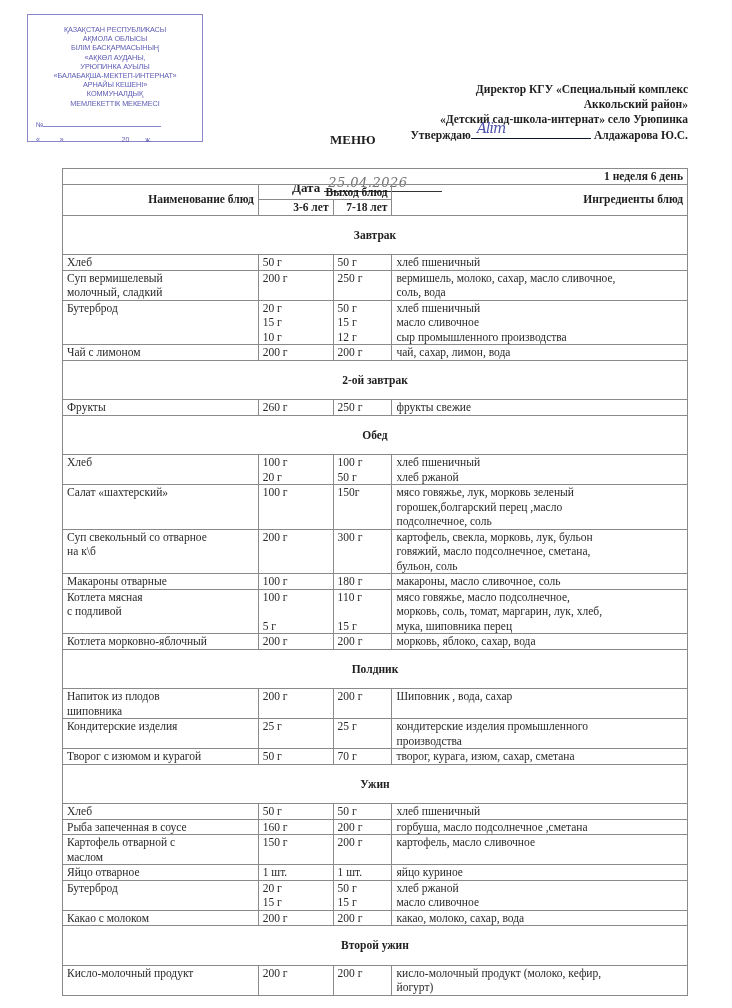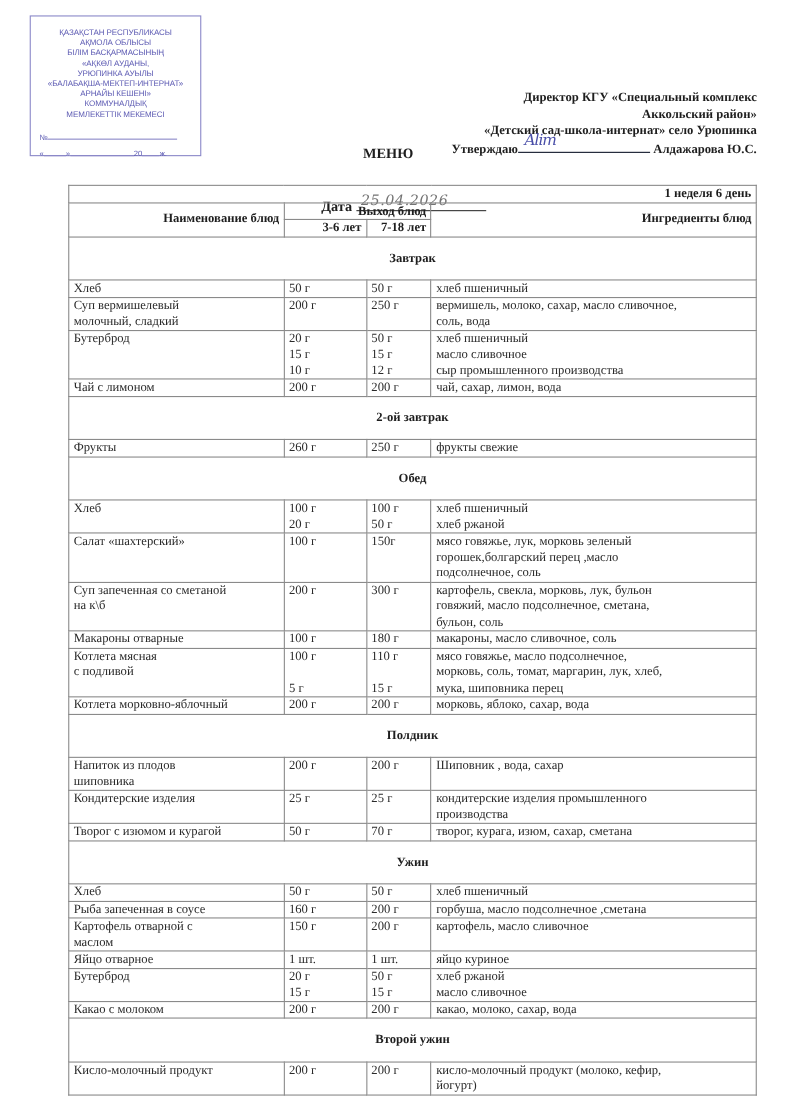--- a/index.html
+++ b/index.html
@@ -1,21 +1,21 @@
 <!DOCTYPE html>
 <html><head>
 <meta charset="utf-8">
 <style>
   html, body { margin: 0; padding: 0; }
   body {
     width: 732px; height: 1008px; background: #ffffff; position: relative; overflow: hidden;
     font-family: "Liberation Serif", serif; color: #2a2a2a;
   }
   .stamp {
-    position: absolute; left: 27px; top: 14px; width: 156px; height: 128px;
+    position: absolute; left: 27px; top: 14px; width: 176px; height: 128px;
     border: 1px solid #8a88c8; color: #5d5bb3; text-align: center;
     font-family: "Liberation Sans", sans-serif; font-size: 7.3px; line-height: 9.2px;
     padding-top: 10px; box-sizing: border-box; letter-spacing: -0.1px;
   }
   .stamp .line { display: block; white-space: nowrap; }
   .stamp .reg { position: absolute; left: 8px; right: 8px; top: 105px; text-align: left; font-size: 7px; }
   .stamp .reg .ul { display: inline-block; border-bottom: 1px solid #8a88c8; width: 118px; height: 6px; }
   .stamp .dateline { position: absolute; left: 8px; right: 8px; top: 120px; text-align: left; font-size: 7px; white-space: nowrap; }
   .stamp .dateline .u { display: inline-block; border-bottom: 1px solid #8a88c8; height: 6px; }
   .approval {
@@ -224,21 +224,21 @@
           <span>150г</span>
         </td>
         <td class="multi">
           <span>мясо говяжье, лук, морковь зеленый</span>
           <span>горошек,болгарский перец ,масло</span>
           <span>подсолнечное, соль</span>
         </td>
       </tr>
       <tr>
         <td class="multi">
-          <span>Суп запеченная со сметаной</span>
+          <span>Суп свекольный со отварное</span>
           <span>на к\б</span>
         </td>
         <td class="multi">
           <span>200 г</span>
         </td>
         <td class="multi">
           <span>300 г</span>
         </td>
         <td class="multi">
           <span>картофель, свекла, морковь, лук, бульон</span>

